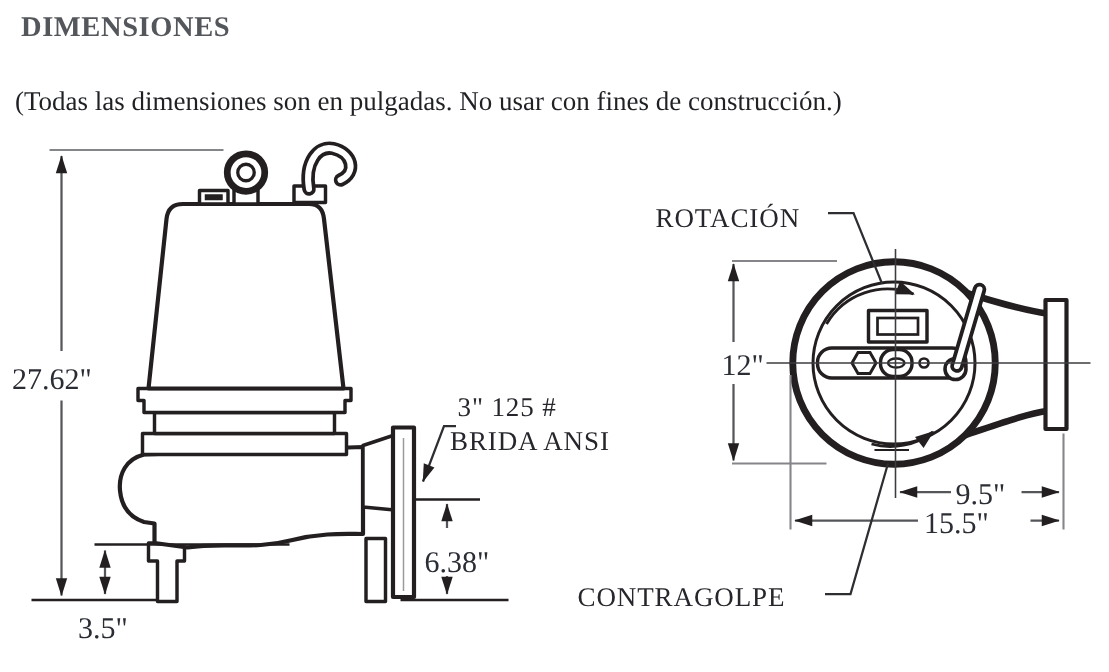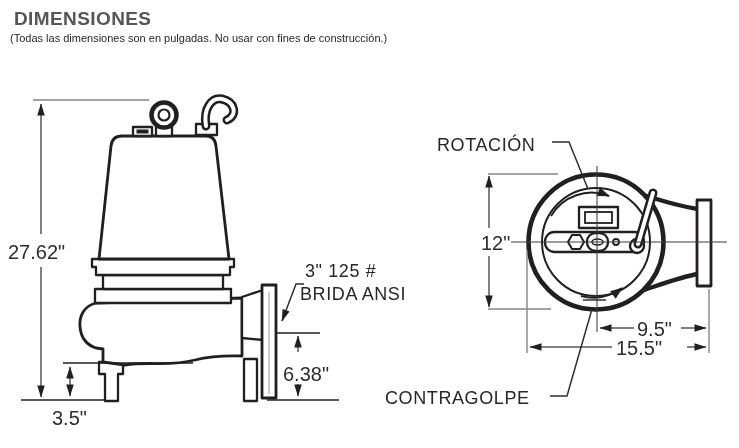--- a/index.html
+++ b/index.html
@@ -1,20 +1,20 @@
 <!DOCTYPE html>
 <html><head>
 <meta charset="utf-8">
 <style>
   html,body{margin:0;padding:0;background:#ffffff;}
   #stage{position:relative;width:739px;height:448px;background:#ffffff;overflow:hidden;
-         font-family:Liberation Sans, sans-serif;}
+         font-family:Liberation Serif, serif;}
   .header{position:absolute;left:0;top:0;width:739px;}
   .header h1{margin:8px 0 0 14px;font-size:19px;font-weight:bold;color:#53565a;letter-spacing:.4px;}
-  .header p{margin:2px 0 0 10px;font-size:11px;color:#1f2125;}
+  .header p{margin:27px 0 0 10px;font-size:18px;color:#1f2125;}
   svg{position:absolute;left:0;top:0;}
   
   .draw{stroke:#231f20;fill:none;stroke-width:2.8;stroke-linejoin:round;stroke-linecap:round;}
   .draw2{stroke:#231f20;fill:none;stroke-width:2.3;stroke-linejoin:round;}
   .fillw{fill:#ffffff;}
   .thick{stroke:#231f20;fill:none;stroke-width:4.4;}
   .tube{stroke:#231f20;fill:none;stroke-width:9;stroke-linecap:round;}
   .tubecore{stroke:#ffffff;fill:none;stroke-width:4;stroke-linecap:round;}
   .ext{stroke:#85868a;stroke-width:1.4;fill:none;}
   .dim{stroke:#55565a;stroke-width:1.5;fill:none;}

